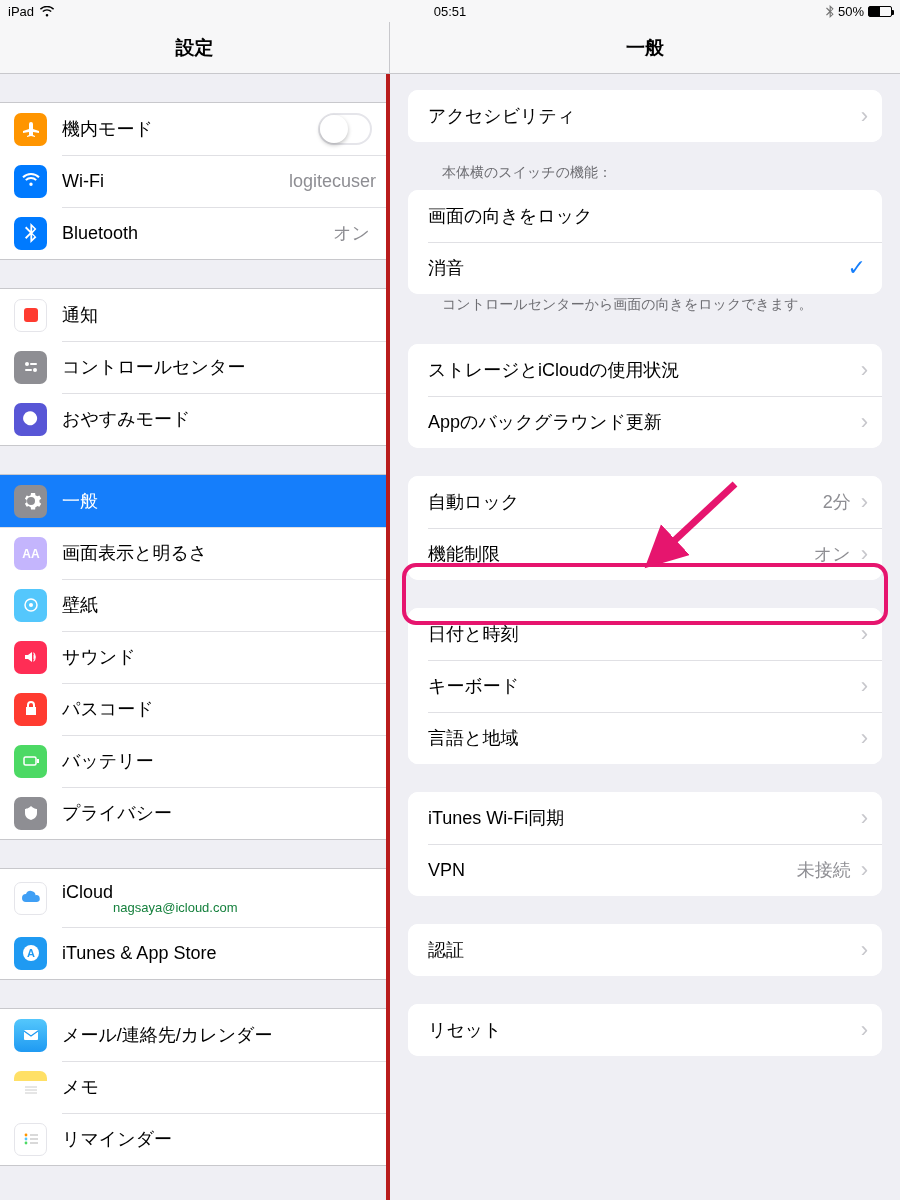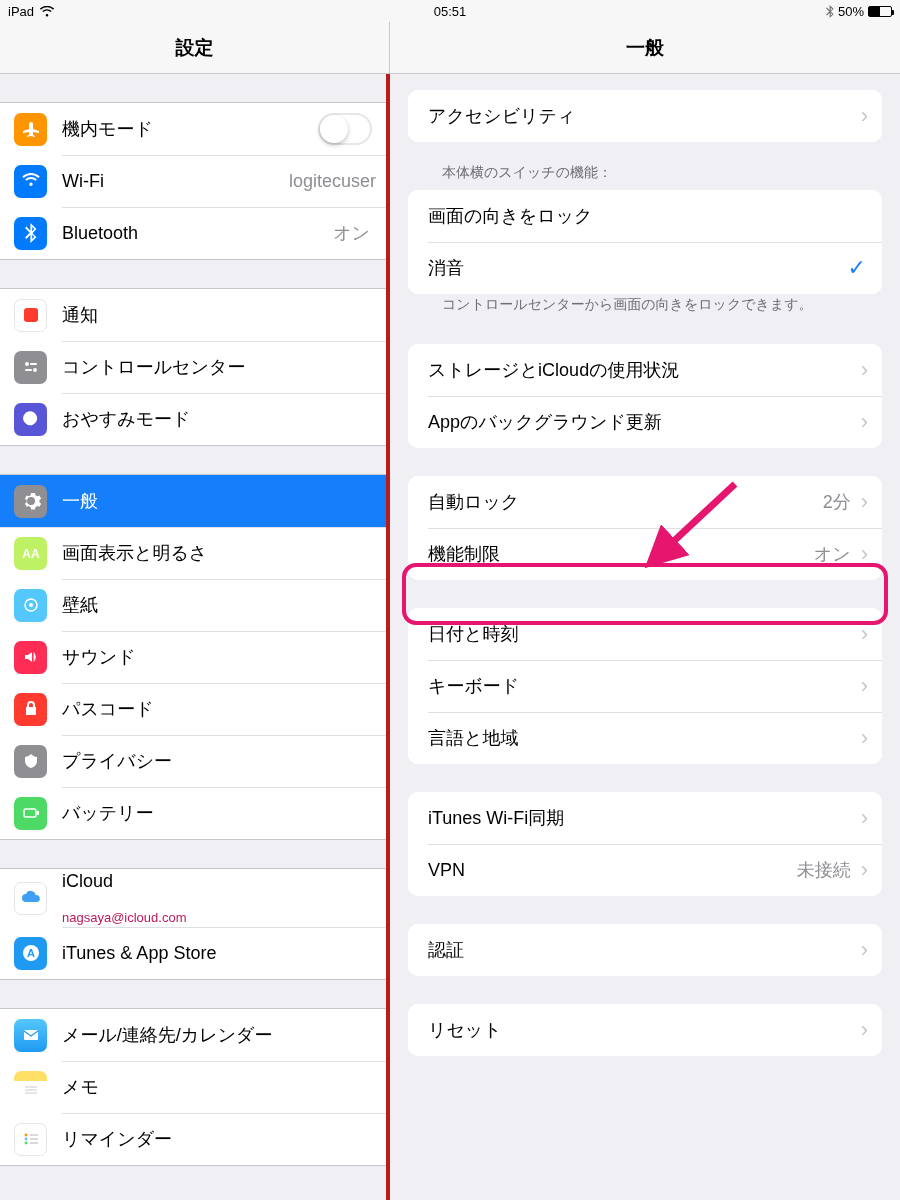--- a/index.html
+++ b/index.html
@@ -18,37 +18,37 @@
   .sidebar { width: 390px; border-right: 4px solid #b91c1c; overflow: hidden; background: #efeff4; }
   .detail { flex: 1; overflow: hidden; background: #efeff4; padding-top: 16px; }
   .group { background: #fff; border-top: 1px solid #c8c8cc; border-bottom: 1px solid #c8c8cc; margin-bottom: 28px; }
   .sidebar .group { margin-top: 28px; margin-bottom: 0; }
   .sidebar .group + .group { margin-top: 28px; }
   .row { display: flex; align-items: center; height: 52px; padding-left: 14px; background: #fff; position: relative; }
   .row + .row::before { content: ""; position: absolute; top: 0; left: 62px; right: 0; height: 1px; background: #e0e0e4; }
   .detail .row + .row::before { left: 20px; }
   .row .icon { width: 33px; height: 33px; border-radius: 7px; display: flex; align-items: center; justify-content: center; margin-right: 15px; flex-shrink: 0; }
   .row .label { font-size: 18px; color: #000; flex: 1; }
-  .row .sub { font-size: 13px; color: #be185d; margin-top: 18px; }
+  .row .sub { font-size: 13px; color: #15803d; margin-top: 18px; }
   .row .value { font-size: 18px; color: #8e8e93; margin-right: 10px; text-align: right; }
   .row .chev { color: #c7c7cc; margin-right: 14px; font-size: 22px; }
   .row.selected { background: #157efb; }
   .row.selected .label { color: #fff; }
   .row.selected + .row::before { left: 0; }
   .toggle { width: 54px; height: 32px; border-radius: 16px; background: #fff; border: 2px solid #e5e5ea; position: relative; margin-right: 14px; }
   .toggle .knob { width: 28px; height: 28px; border-radius: 50%; background: #fff; box-shadow: 0 2px 4px rgba(0,0,0,.25); position: absolute; top: 0; left: 0; }
   .check { color: #157efb; font-size: 22px; margin-right: 16px; }
   .detail .group { margin: 0 18px 28px 18px; border: 0; border-radius: 10px; overflow: hidden; }
   .caption { font-size: 14px; color: #6d6d72; padding: 0 36px 8px 52px; }
   .caption.above { margin-top: -6px; }
   .caption.below { margin-top: -20px; margin-bottom: 22px; }
   .detail .row { padding-left: 20px; }
   .highlight-box { position: absolute; border: 4px solid #e6156e; border-radius: 14px; pointer-events: none; }
   .arrow { position: absolute; pointer-events: none; }
-  .labelcol { display: flex; flex-direction: column; flex: 1; }
+  .labelcol { display: flex; flex-direction: row; flex: 1; text-align: center; }
   .sidebar .group.first { margin-top: 28px; }
   svg { display: block; }
 </style>
 </head>
 <body>
 
 <div class="statusbar">
   <div class="left">
     <span>iPad</span>
     <span>
@@ -145,21 +145,21 @@
     <div class="group">
       <div class="row selected">
         <span class="icon" style="background:#8e8e93">
           <svg width="22" height="22" viewBox="0 0 22 22">
               <path fill="#fff" d="M11 7a4 4 0 100 8 4 4 0 000-8zm8.4 5.3l1.8 1.4-1.8 3.1-2.1-.7a7 7 0 01-1.9 1.1l-.3 2.2H11l-.3-2.2a7 7 0 01-1.9-1.1l-2.1.7-1.8-3.1 1.8-1.4a7 7 0 010-2.2L4.9 8.7l1.8-3.1 2.1.7a7 7 0 011.9-1.1L11 3h4.1l.3 2.2a7 7 0 011.9 1.1l2.1-.7 1.8 3.1-1.8 1.4a7 7 0 010 2.2z"></path>
             </svg>
         </span>
         <span class="label">一般</span>
       </div>
       <div class="row">
-        <span class="icon" style="background:#bef264">
+        <span class="icon" style="background:#c4b5fd">
           <svg width="20" height="20" viewBox="0 0 20 20">
               <text x="10" y="15" text-anchor="middle" font-size="12" font-weight="bold" fill="#fff">AA</text>
             </svg>
         </span>
         <span class="label">画面表示と明るさ</span>
       </div>
       <div class="row">
         <span class="icon" style="background:#54c7fc">
           <svg width="20" height="20" viewBox="0 0 20 20">
               <circle cx="10" cy="10" r="6" fill="none" stroke="#fff" stroke-width="1.5"></circle>
@@ -178,35 +178,35 @@
       </div>
       <div class="row">
         <span class="icon" style="background:#ff3b30">
           <svg width="20" height="20" viewBox="0 0 20 20">
               <path fill="#fff" d="M14 8V6a4 4 0 10-8 0v2H5v8h10V8h-1zm-6 0V6a2 2 0 114 0v2H8z"></path>
             </svg>
         </span>
         <span class="label">パスコード</span>
       </div>
       <div class="row">
-        <span class="icon" style="background:#8e8e93">
-          <svg width="20" height="20" viewBox="0 0 20 20">
-              <path fill="#fff" d="M10 3C7 6 4 6 4 6v4c0 4 3 6 6 7 3-1 6-3 6-7V6s-3 0-6-3z"></path>
-            </svg>
-        </span>
-        <span class="label">プライバシー</span>
-      </div>
-      <div class="row">
         <span class="icon" style="background:#4cd964">
           <svg width="20" height="20" viewBox="0 0 20 20">
               <rect x="3" y="6" width="12" height="8" rx="1.5" fill="none" stroke="#fff" stroke-width="1.5"></rect>
               <rect x="16" y="8" width="2" height="4" fill="#fff"></rect>
             </svg>
         </span>
         <span class="label">バッテリー</span>
+      </div>
+      <div class="row">
+        <span class="icon" style="background:#8e8e93">
+          <svg width="20" height="20" viewBox="0 0 20 20">
+              <path fill="#fff" d="M10 3C7 6 4 6 4 6v4c0 4 3 6 6 7 3-1 6-3 6-7V6s-3 0-6-3z"></path>
+            </svg>
+        </span>
+        <span class="label">プライバシー</span>
       </div>
     </div>
 
     <div class="group">
       <div class="row" style="height:58px">
         <span class="icon" style="background:#fff;border:1px solid #e5e5ea">
           <svg width="24" height="24" viewBox="0 0 24 24">
               <path fill="#3f9ff5" d="M18 16H7a4 4 0 010-8 5 5 0 019.6 1.2A3.4 3.4 0 0118 16z"></path>
             </svg>
         </span>

